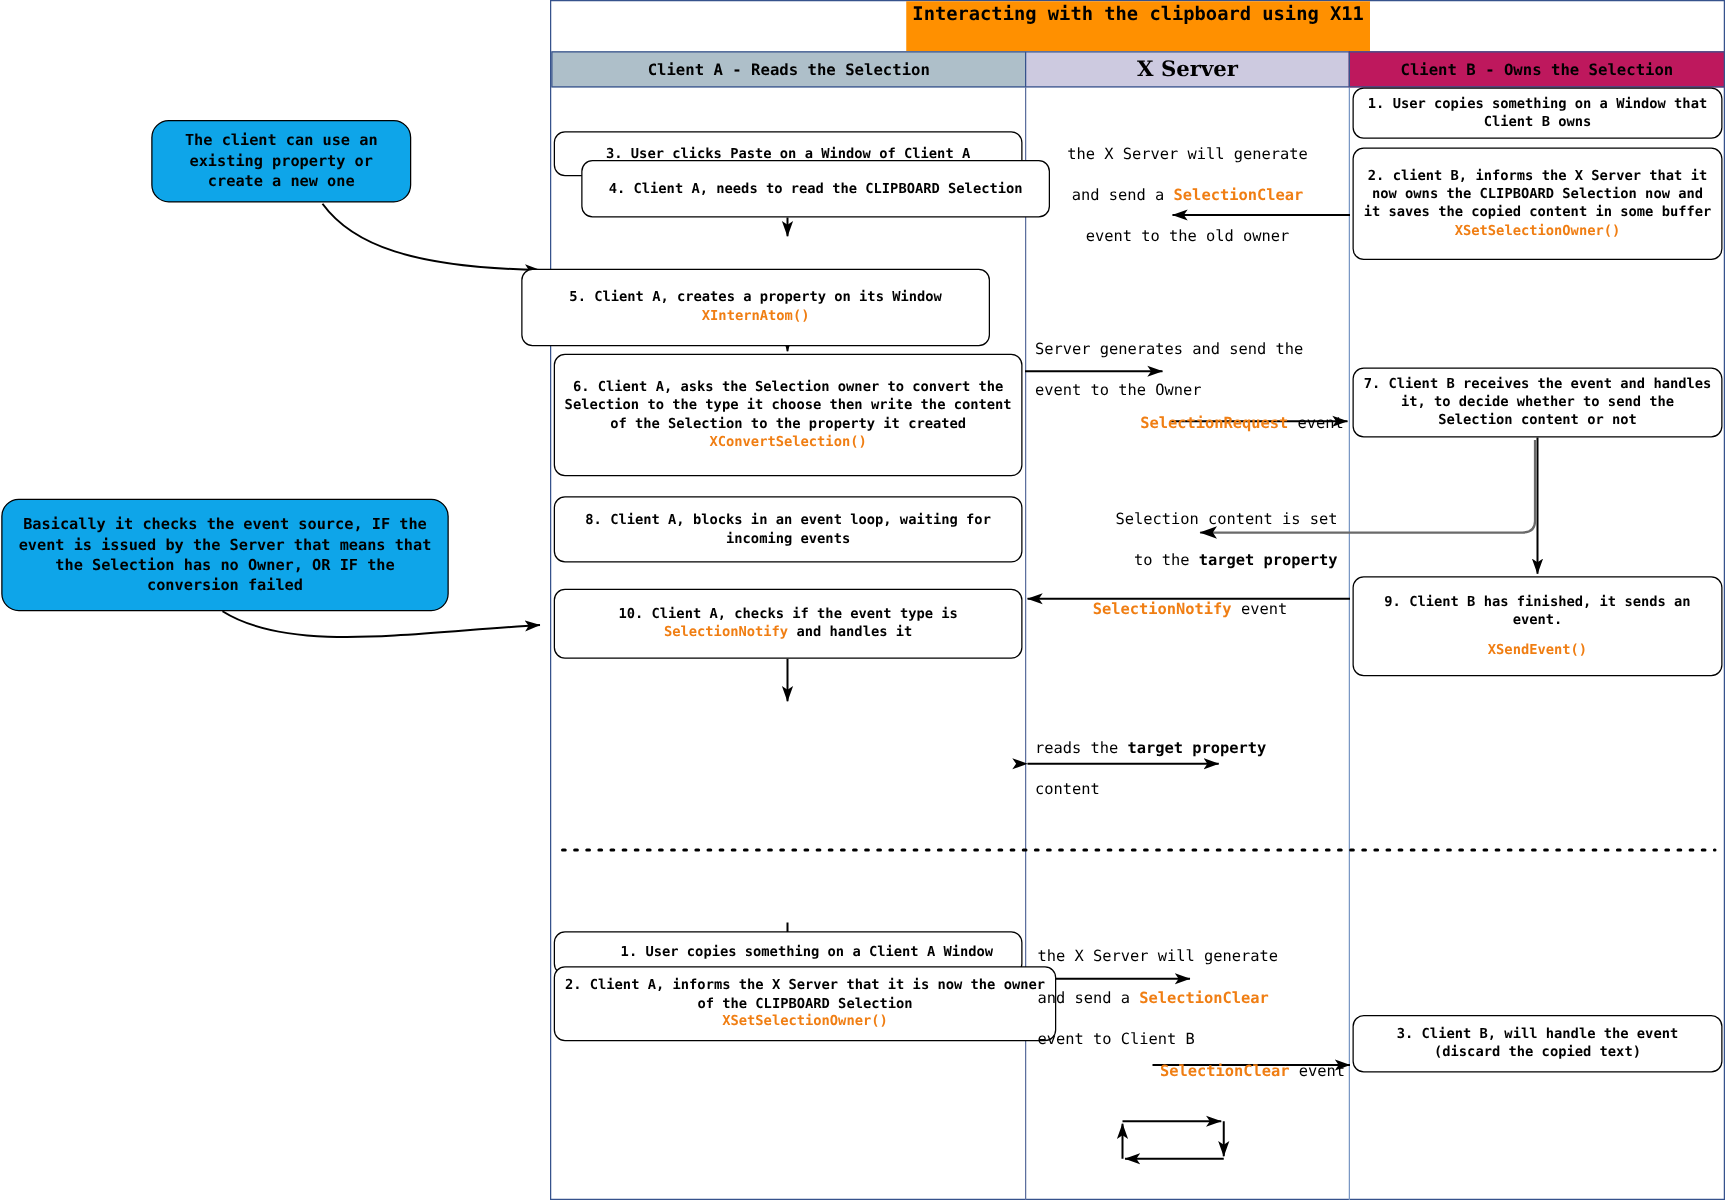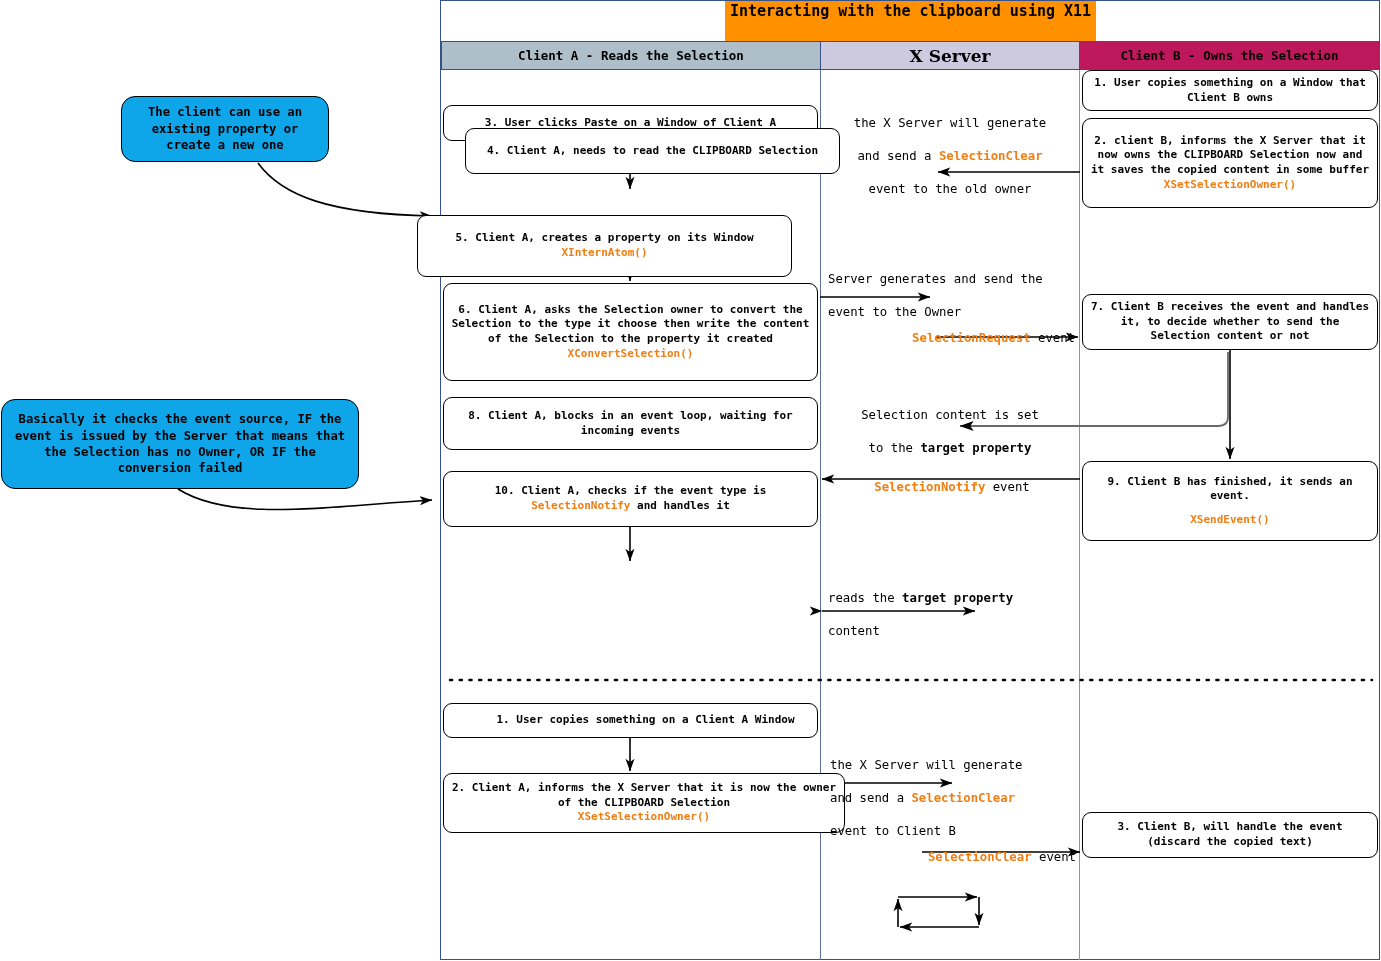--- a/index.html
+++ b/index.html
@@ -122,21 +122,21 @@
 
   <div class="node" style="left:443px;top:397px;width:375px;height:53px;">
     <span class="plain">8. Client A, blocks in an event loop, waiting for incoming events</span>
   </div>
 
   <div class="node" style="left:443px;top:471px;width:375px;height:56px;">
     <span class="plain"><span>10. Client A, checks if the event type is </span><span class="api">SelectionNotify</span><span> and handles it</span></span>
   </div>
 
 
-  <div class="node" style="left:443px;top:703px;width:375px;height:35px;padding-left:36px;">
+  <div class="node" style="left:443px;top:745px;width:375px;height:35px;padding-left:36px;">
     <span class="plain">1. User copies something on a Client A Window</span>
   </div>
 
   <div class="node" style="left:443px;top:773px;width:402px;height:60px;">
     <span class="plain">2. Client A, informs the X Server that it is now the owner of the CLIPBOARD Selection</span>
     <span class="api">XSetSelectionOwner()</span>
   </div>
 
   <div class="node" style="left:1082px;top:70px;width:296px;height:41px;">
     <span class="plain">1. User copies something on a Window that Client B owns</span>
@@ -169,21 +169,21 @@
 
   <div class="ann lft" style="left:828px;top:254px;width:250px;">
     <div>Server generates and send the</div>
     <div>event to the Owner</div>
   </div>
 
   <div class="ann rgt" style="left:830px;top:313px;width:245px;">
     <span class="ev">SelectionRequest</span><span> event</span>
   </div>
 
-  <div class="ann ctr" style="left:830px;top:390px;width:240px;">
+  <div class="ann ctr" style="left:830px;top:390px;width:240px;text-align:right;">
     <div>Selection content is set</div>
     <div><span>to the </span><span class="bd">target property</span></div>
   </div>
 
   <div class="ann ctr" style="left:828px;top:462px;width:248px;">
     <span class="ev">SelectionNotify</span><span> event</span>
   </div>
 
   <div class="ann lft" style="left:828px;top:573px;width:250px;">
     <div><span>reads the </span><span class="bd">target property</span></div>

